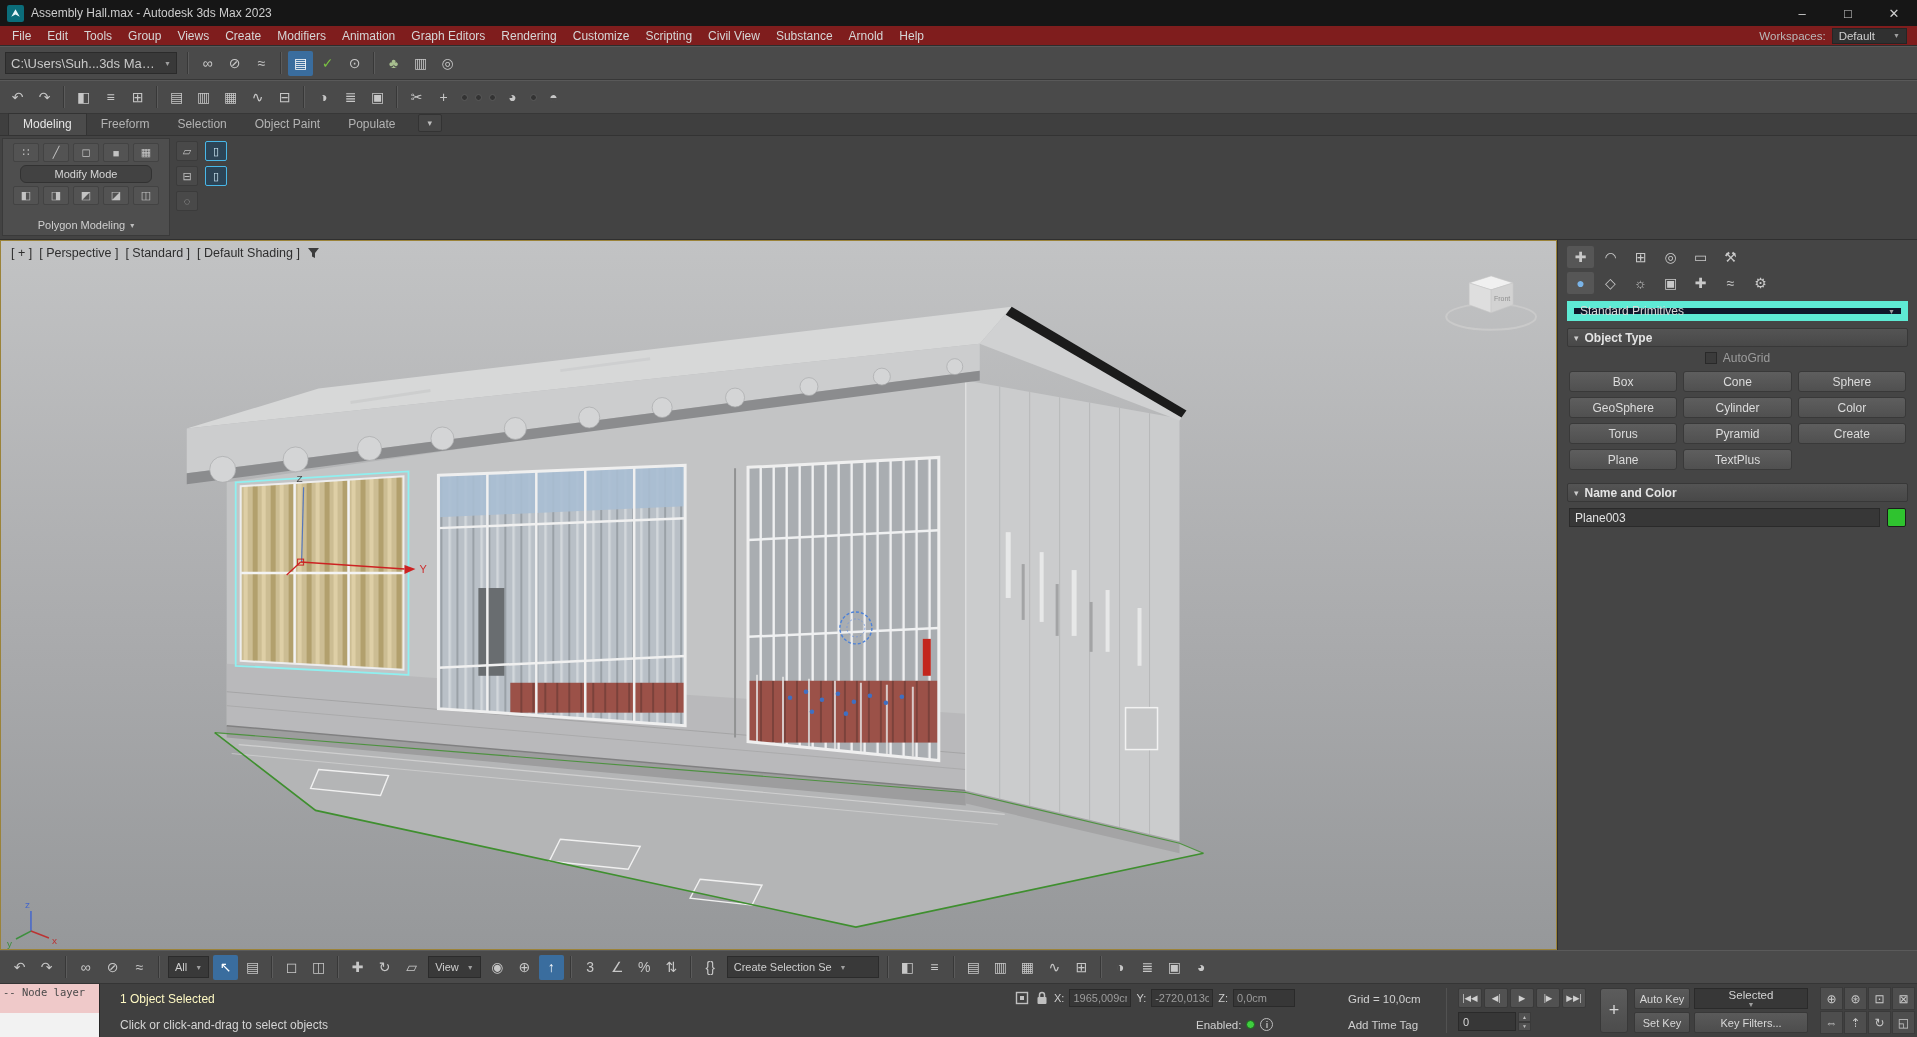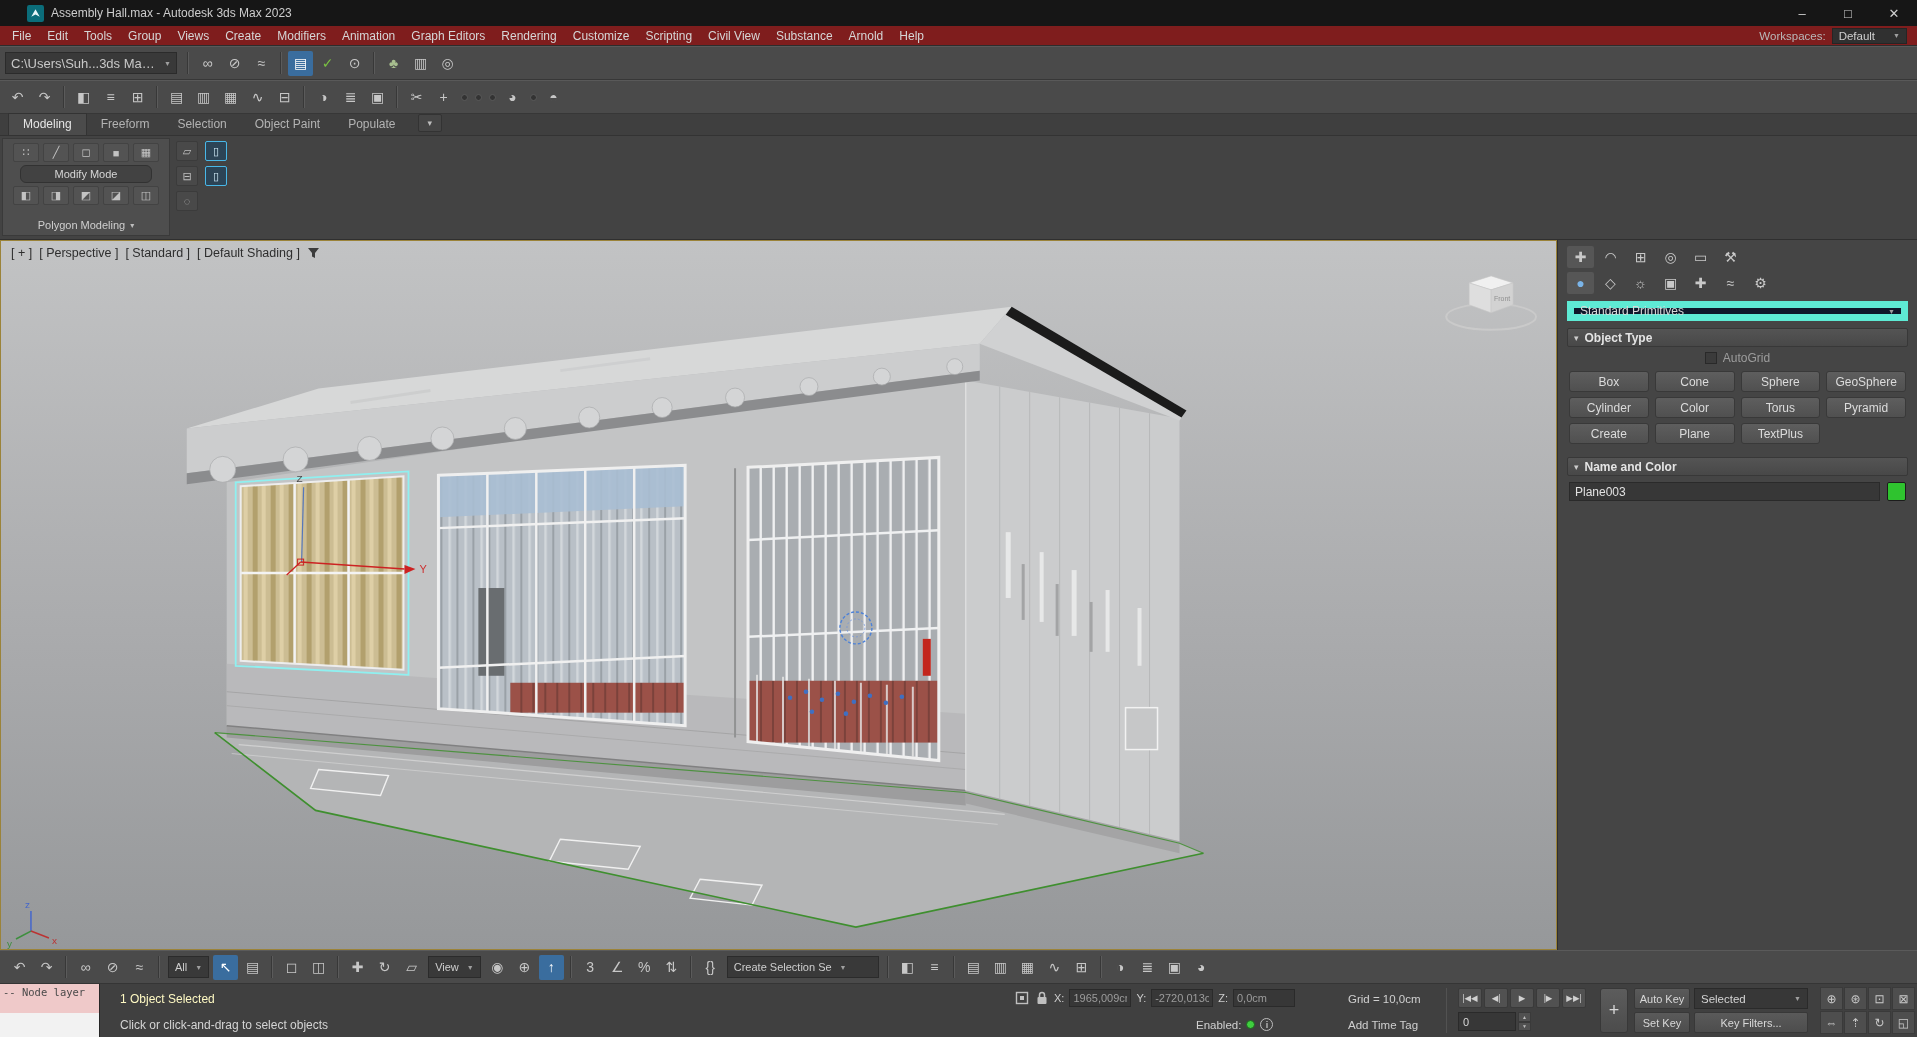--- a/index.html
+++ b/index.html
@@ -1,21 +1,21 @@
 <!DOCTYPE html>
 <html style="--accent-blue: #3a6d9e; --selection-cyan: #8ff0f0; --wire-green: #3f8f2f; --swatch-green: #2fc32f; --enabled-green: #3fcf3f;"><head>
 <meta charset="utf-8">
 <style>
   * { box-sizing: border-box; margin: 0; padding: 0; user-select: none; }
   html,body { width:1917px; height:1037px; }
   body { background:#3f3f3f; font-family:"Liberation Sans", sans-serif; overflow:hidden; }
   .app { display:flex; flex-direction:column; width:100%; height:100%; }
 
   
-  .titlebar { height:26px; background:#161616; display:flex; align-items:center; color:#cdcdcd; font-size:12px; flex:0 0 auto;padding-left:20px; }
+  .titlebar { height:26px; background:#161616; display:flex; align-items:center; color:#cdcdcd; font-size:12px; flex:0 0 auto; }
   .app-icon { width:17px; height:17px; margin:0 7px 0 7px; }
   .win-controls { margin-left:auto; display:flex; height:100%; }
   .win-btn { width:46px; display:flex; align-items:center; justify-content:center; color:#cfcfcf; font-size:13px; }
 
   
   .menubar { height:20px; background:#7f1d1d; border-bottom:1px solid #2d2d2d; display:flex; align-items:stretch; font-size:12px; color:#d6d6d6; padding-left:4px; flex:0 0 auto; }
   .menu-items { display:flex; align-items:stretch; }
   .menu-item { padding:0 8px; display:flex; align-items:center; }
   .workspaces { margin-left:auto; display:flex; align-items:center; gap:6px; padding-right:10px; color:#b9b9b9; font-size:11.5px; }
   .workspace-combo { display:flex; align-items:center; gap:12px; background:#303030; border:1px solid #252525; height:16px; padding:0 6px; color:#cfcfcf; }
@@ -70,21 +70,21 @@
   .cp-row { display:flex; gap:3px; padding:2px 0; }
   .cpi { width:27px; height:22px; display:flex; align-items:center; justify-content:center; color:#c9c9c9; font-size:14px; border-radius:2px; }
   .cp-row .cpi.active { background:#565656; }
   .cp-combo { height:20px; background:#0f172a; border:7px solid #5eead4; display:flex; align-items:center; font-size:12px; color:#d8d8d8; padding:0 6px; margin-top:5px; }
   .cp-combo .grow { flex:1; }
   .rollout { margin-top:7px; }
   .rollout-header { height:19px; display:flex; align-items:center; gap:6px; background:linear-gradient(#545454,#484848); border:1px solid #383838; border-radius:2px; color:#e4e4e4; font-size:12px; font-weight:bold; padding:0 6px; }
   .rollout-arrow { font-size:9px; color:#cccccc; font-weight:normal; }
   .autogrid-row { height:22px; display:flex; align-items:center; justify-content:center; gap:6px; color:#9d9d9d; font-size:12px; }
   .checkbox { width:12px; height:12px; background:#3b3b3b; border:1px solid #292929; }
-  .ot-grid { display:grid; grid-template-columns:1fr 1fr 1fr 1fr; gap:5px 6px; padding:2px 2px 6px 2px; }
+  .ot-grid { display:grid; grid-template-columns:1fr 1fr 1fr; gap:5px 6px; padding:2px 2px 6px 2px; }
   .ot-btn { height:21px; background:linear-gradient(#5e5e5e,#505050); border:1px solid #393939; border-radius:3px; color:#dcdcdc; font-size:12px; font-family:inherit; display:flex; align-items:center; justify-content:center; }
   .name-row { display:flex; align-items:center; gap:7px; padding:6px 2px; }
   .name-input { flex:1; height:19px; background:#373737; border:1px solid #2a2a2a; color:#e2e2e2; font-size:12px; padding:0 5px; font-family:inherit; }
   .color-swatch { width:19px; height:19px; background:var(--swatch-green,#2fc32f); border:1px solid #1c1c1c; border-radius:2px; }
 
   
   .bottom-toolbar { height:34px; background:#4a4a4a; border-top:1px solid #5a5a5a; border-bottom:1px solid #353535; display:flex; align-items:center; padding:0 7px; gap:2px; flex:0 0 auto; }
 
   
   .statusbar { height:53px; background:#404040; position:relative; flex:0 0 auto; }
@@ -106,21 +106,21 @@
   .playback { position:absolute; left:1458px; top:4px; display:flex; gap:2px; }
   .pb-btn { min-width:24px; height:20px; padding:0 3px; background:#515151; border:1px solid #3a3a3a; border-radius:2px; color:#d0d0d0; font-size:8.5px; display:flex; align-items:center; justify-content:center; }
   .frame-cluster { position:absolute; left:1458px; top:28px; display:flex; align-items:center; gap:2px; }
   .frame-field { width:58px; height:19px; background:#373737; border:1px solid #2a2a2a; color:#d8d8d8; font-size:11px; padding:0 4px; font-family:inherit; }
   .spinner { display:flex; flex-direction:column; width:13px; height:19px; }
   .spin-btn { flex:1; background:#515151; border:1px solid #3a3a3a; color:#bdbdbd; font-size:5px; display:flex; align-items:center; justify-content:center; }
   .set-keys-btn { position:absolute; left:1600px; top:4px; width:28px; height:45px; background:linear-gradient(#5c5c5c,#4c4c4c); border:1px solid #383838; border-radius:3px; color:#d8d8d8; font-size:18px; display:flex; align-items:center; justify-content:center; font-family:inherit; }
   .btn { background:linear-gradient(#5a5a5a,#4d4d4d); border:1px solid #383838; border-radius:2px; color:#d8d8d8; font-size:11px; display:flex; align-items:center; justify-content:center; font-family:inherit; }
   .auto-key-btn { position:absolute; left:1634px; top:4px; width:56px; height:21px; }
   .set-key-btn  { position:absolute; left:1634px; top:28px; width:56px; height:21px; }
-  .selected-combo { position:absolute; left:1694px; top:4px; width:114px; height:21px; background:#373737; border:1px solid #2a2a2a; color:#d4d4d4; font-size:11.5px; display:flex; align-items:center; padding:0 6px; }
+  .selected-combo { position:absolute; left:1694px; top:4px; width:114px; height:21px; background:#373737; border:1px solid #2a2a2a; color:#d4d4d4; font-size:11.5px; display:flex; align-items:center; padding:0 6px;flex-direction:column; }
   .selected-combo .grow { flex:1; }
   .key-filters-btn { position:absolute; left:1694px; top:28px; width:114px; height:21px; }
   .nav-grid { position:absolute; left:1820px; top:3px; display:grid; grid-template-columns:repeat(4,23px); grid-auto-rows:23px; gap:1px; }
   .nav-btn { background:#4e4e4e; border:1px solid #3a3a3a; color:#c9c9c9; font-size:12px; display:flex; align-items:center; justify-content:center; }
 </style>
 </head>
 <body>
 
 <div class="app">
 

